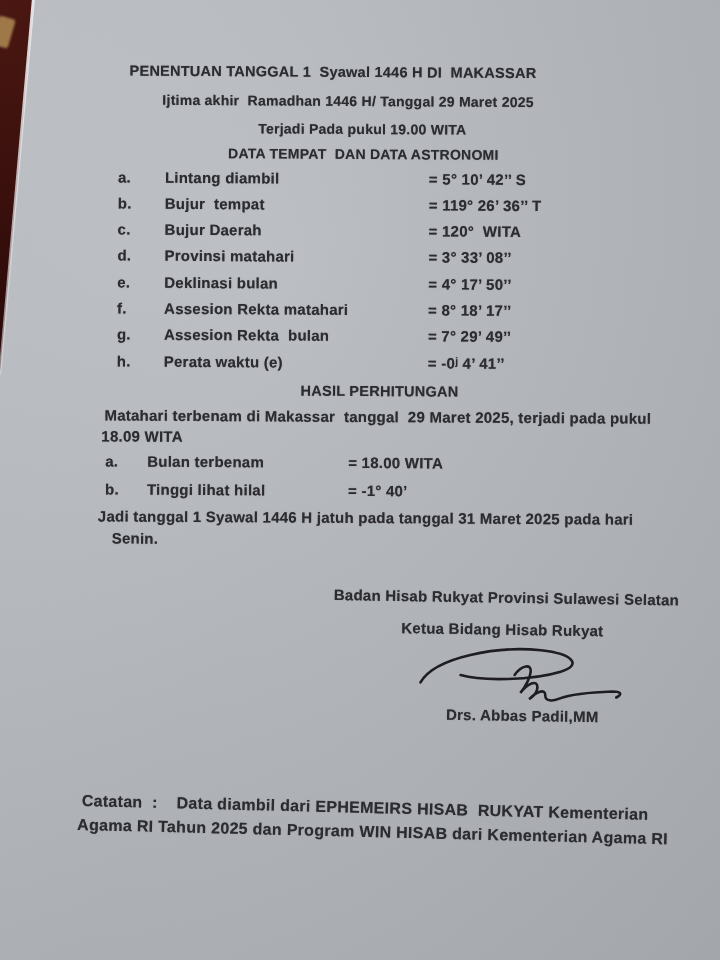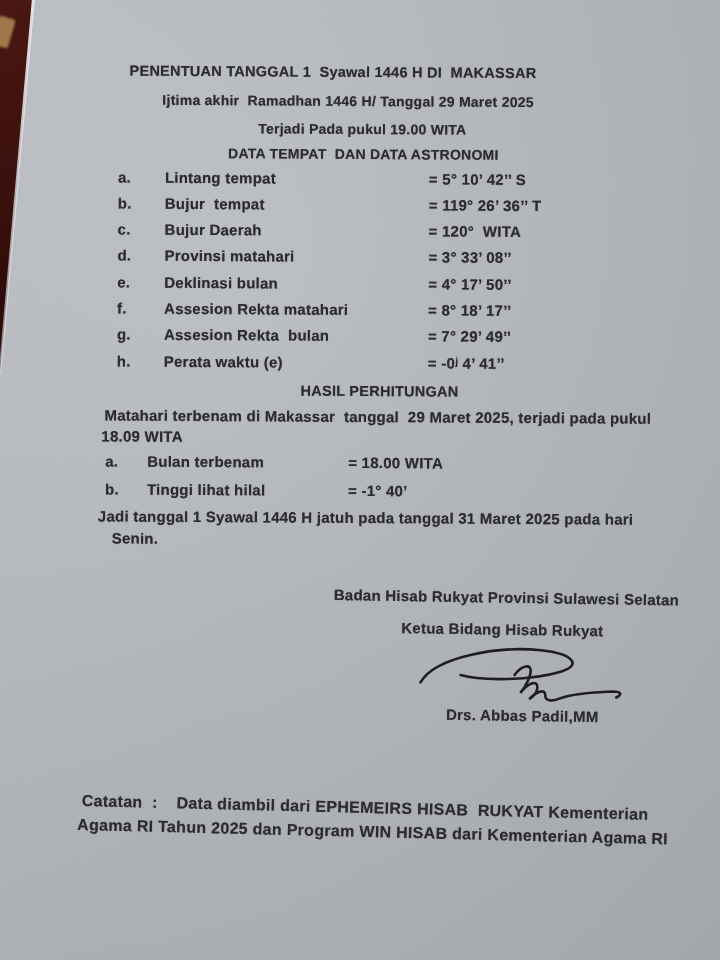--- a/index.html
+++ b/index.html
@@ -72,21 +72,21 @@
   <div class="edge-highlight"></div>
 
   <div class="content">
     <div class="line h1" style="left:130px; top:64px;">PENENTUAN TANGGAL 1  Syawal 1446 H DI  MAKASSAR</div>
     <div class="line h2" style="left:163px; top:93px;">Ijtima akhir  Ramadhan 1446 H/ Tanggal 29 Maret 2025</div>
     <div class="line h2" style="left:259px; top:121px;">Terjadi Pada pukul 19.00 WITA</div>
     <div class="line h2" style="left:229px; top:146px;">DATA TEMPAT  DAN DATA ASTRONOMI</div>
 
     <div class="row astro" style="top:170px;">
       <span class="letter">a.</span>
-      <span class="label">Lintang tempat</span>
+      <span class="label">Lintang diambil</span>
       <span class="value">= 5° 10’ 42’’ S</span>
     </div>
     <div class="row astro" style="top:196px;">
       <span class="letter">b.</span>
       <span class="label">Bujur  tempat</span>
       <span class="value">= 119° 26’ 36’’ T</span>
     </div>
     <div class="row astro" style="top:222px;">
       <span class="letter">c.</span>
       <span class="label">Bujur Daerah</span>

